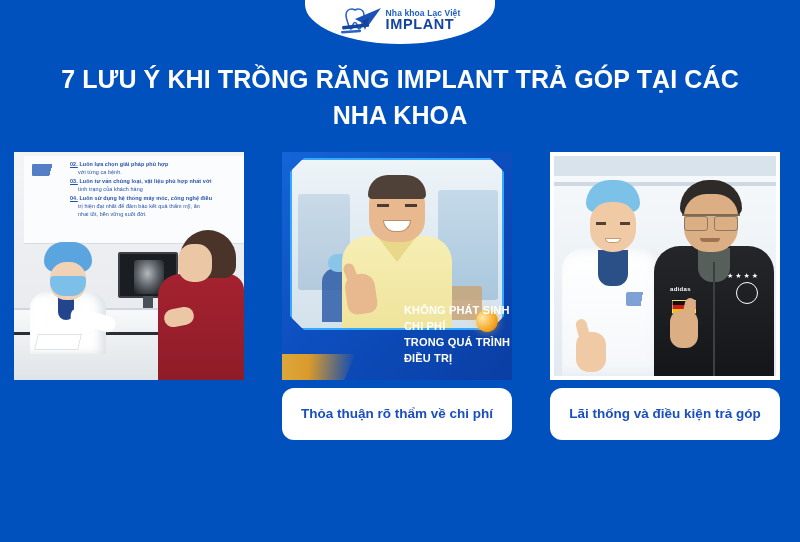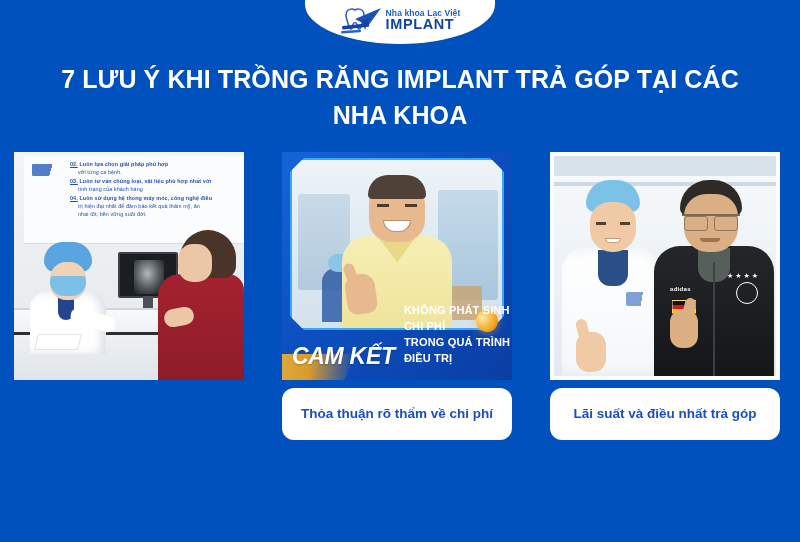--- a/index.html
+++ b/index.html
@@ -567,21 +567,20 @@
           <div class="p2-hairm"></div>
           <div class="p2-eyes"></div>
           <div class="p2-smile"></div>
           <div class="p2-thumb"></div>
         </div>
       </div>
 
       <div class="p2-coin"></div>
       <div class="p2-bar">
         <div class="p2-streak"></div>
-        <div class="p2-camket">CAM KẾT</div>
         <div class="p2-sub">
           <div>KHÔNG PHÁT SINH CHI PHÍ</div>
           <div>TRONG QUÁ TRÌNH ĐIỀU TRỊ</div>
         </div>
       </div>
     </div>
     <div class="card-label">Thỏa thuận rõ thẩm về chi phí</div>
   </div>
 
   <div class="card">
@@ -609,16 +608,16 @@
           <div class="p3-adidas">adidas</div>
           <div class="p3-flag"></div>
         </div>
         <div class="p3-phair"></div>
         <div class="p3-pface"></div>
         <div class="p3-glass"></div>
         <div class="p3-pmouth"></div>
         <div class="p3-pthumb"></div>
       </div>
     </div>
-    <div class="card-label">Lãi suất và điều nhất trả góp</div>
+    <div class="card-label">Lãi thống và điều kiện trả góp</div>
   </div>
 
 </div>
 
 </body></html>

